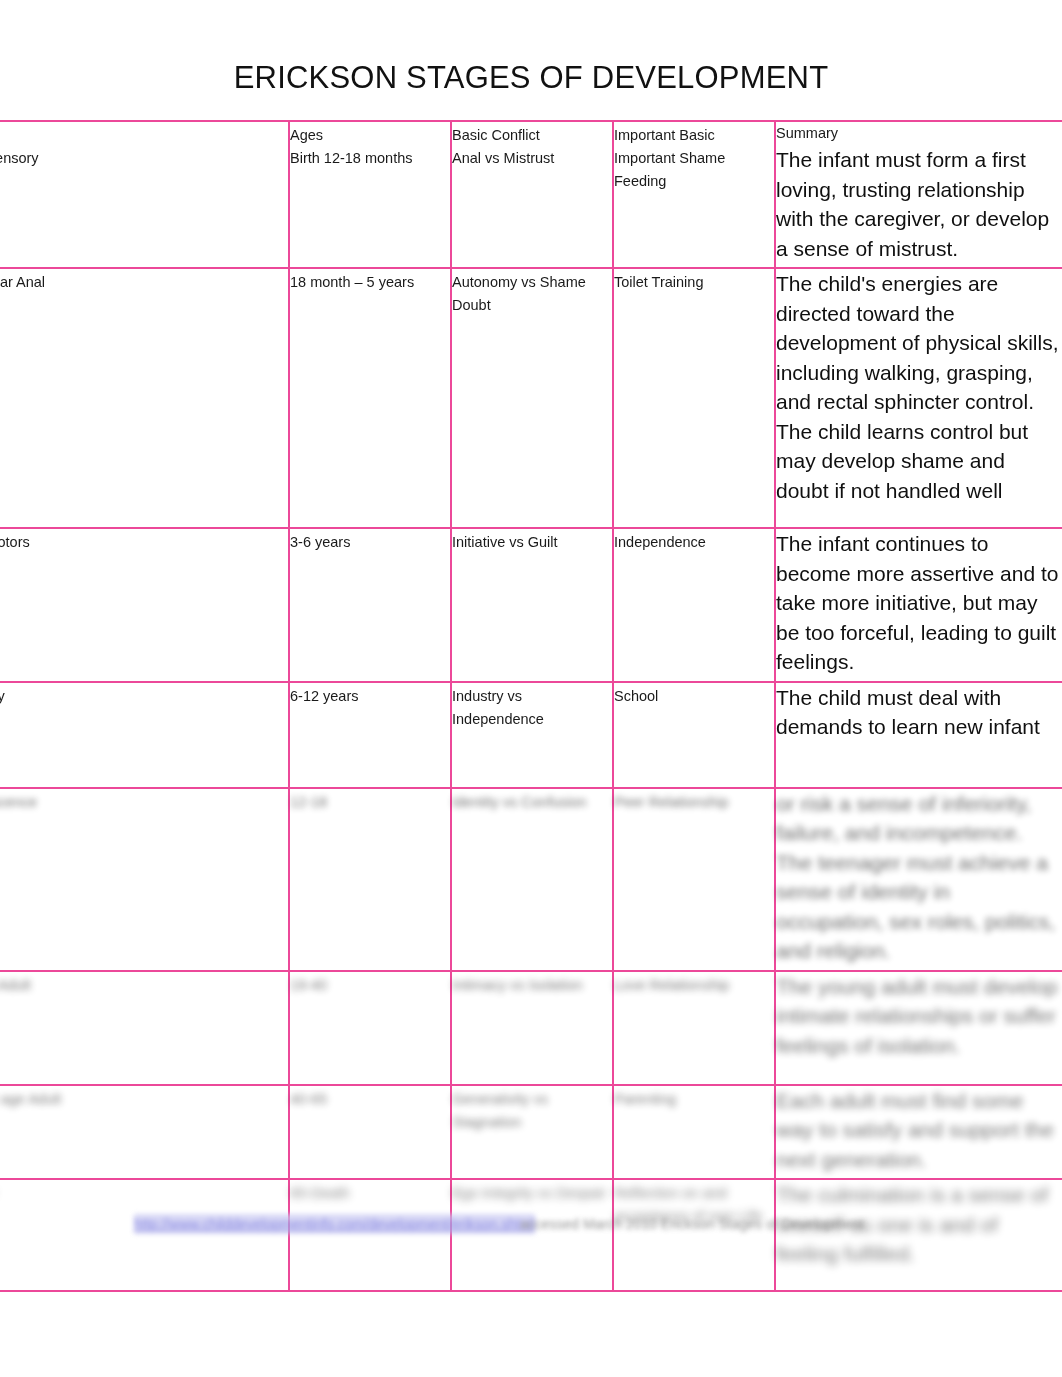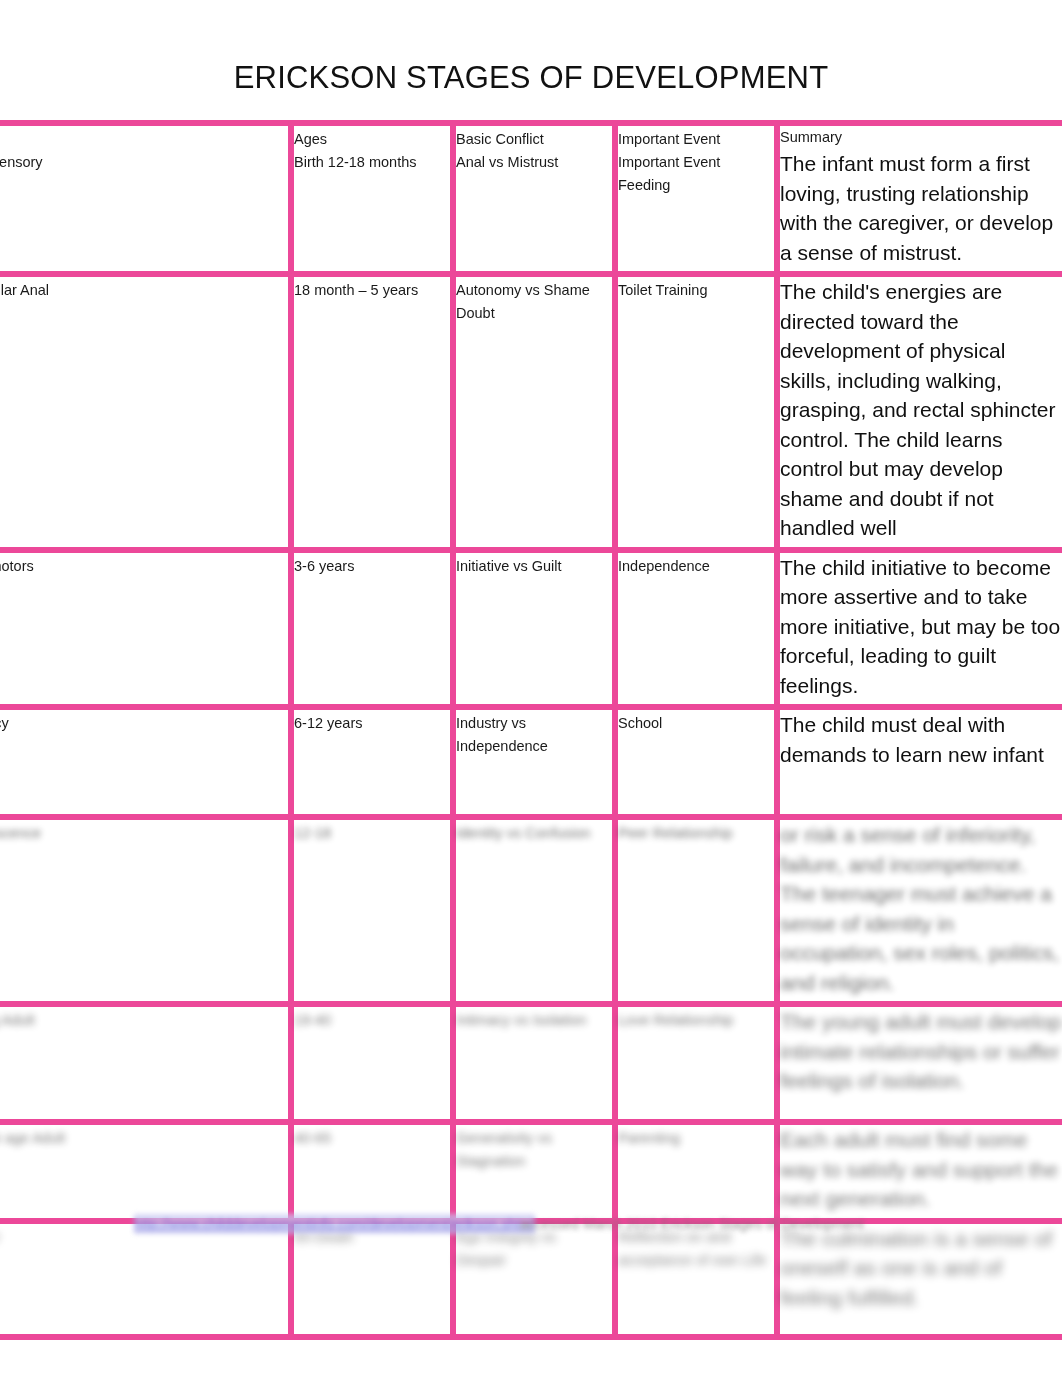--- a/index.html
+++ b/index.html
@@ -55,21 +55,21 @@
     width: 1110px;
   }
   table.stages col.c1 { width: 336px; }
   table.stages col.c2 { width: 162px; }
   table.stages col.c3 { width: 162px; }
   table.stages col.c4 { width: 162px; }
   table.stages col.c5 { width: 288px; }
 
   table.stages td {
     vertical-align: top;
-    border: 6px solid #ec4899;
+    border: 2px solid #ec4899;
     padding: 0 0 0 0;
     background: #ffffff;
   }
   .cell {
     padding: 2px 6px 4px 0;
     font-size: 14.5px;
     line-height: 23px;
     color: #1a1a1a;
   }
   td.col1 .cell { padding-left: 0; }
@@ -193,22 +193,22 @@
             </div>
           </td>
           <td class="col3">
             <div class="cell">
               <span class="colhead">Basic Conflict</span>
               <span class="sub">Anal vs Mistrust</span>
             </div>
           </td>
           <td class="col4">
             <div class="cell">
-              <span class="colhead">Important Event</span>
-              <span class="sub">Important Event Feeding</span>
+              <span class="colhead">Important Basic</span>
+              <span class="sub">Important Shame Feeding</span>
             </div>
           </td>
           <td class="col5">
             <div class="cell summary">
               <span class="colhead">Summary</span>
               <span class="sub">The infant must form a first loving, trusting relationship with the caregiver, or develop a sense of mistrust.</span>
             </div>
           </td>
         </tr>
 
@@ -237,21 +237,21 @@
           <td class="col2">
             <div class="cell">3-6 years</div>
           </td>
           <td class="col3">
             <div class="cell">Initiative vs Guilt</div>
           </td>
           <td class="col4">
             <div class="cell">Independence</div>
           </td>
           <td class="col5">
-            <div class="cell summary">The child initiative to become more assertive and to take more initiative, but may be too forceful, leading to guilt feelings.</div>
+            <div class="cell summary">The infant continues to become more assertive and to take more initiative, but may be too forceful, leading to guilt feelings.</div>
           </td>
         </tr>
 
         <tr class="r4">
           <td class="col1">
             <div class="cell">Latency</div>
           </td>
           <td class="col2">
             <div class="cell">6-12 years</div>
           </td>

